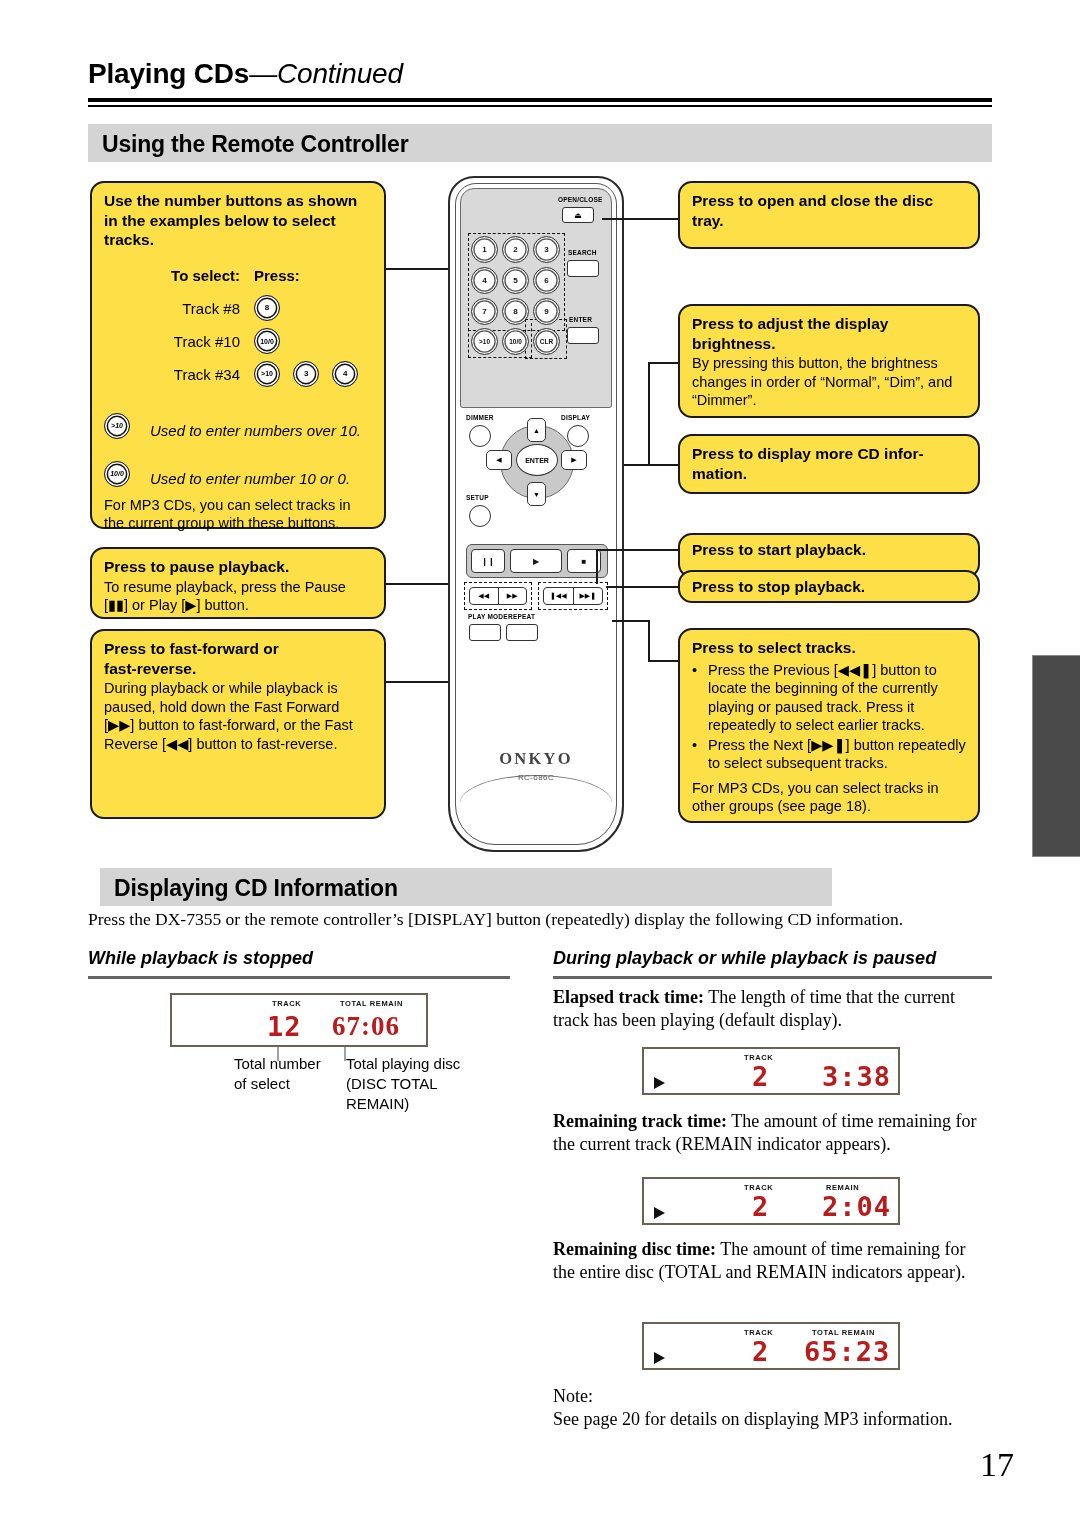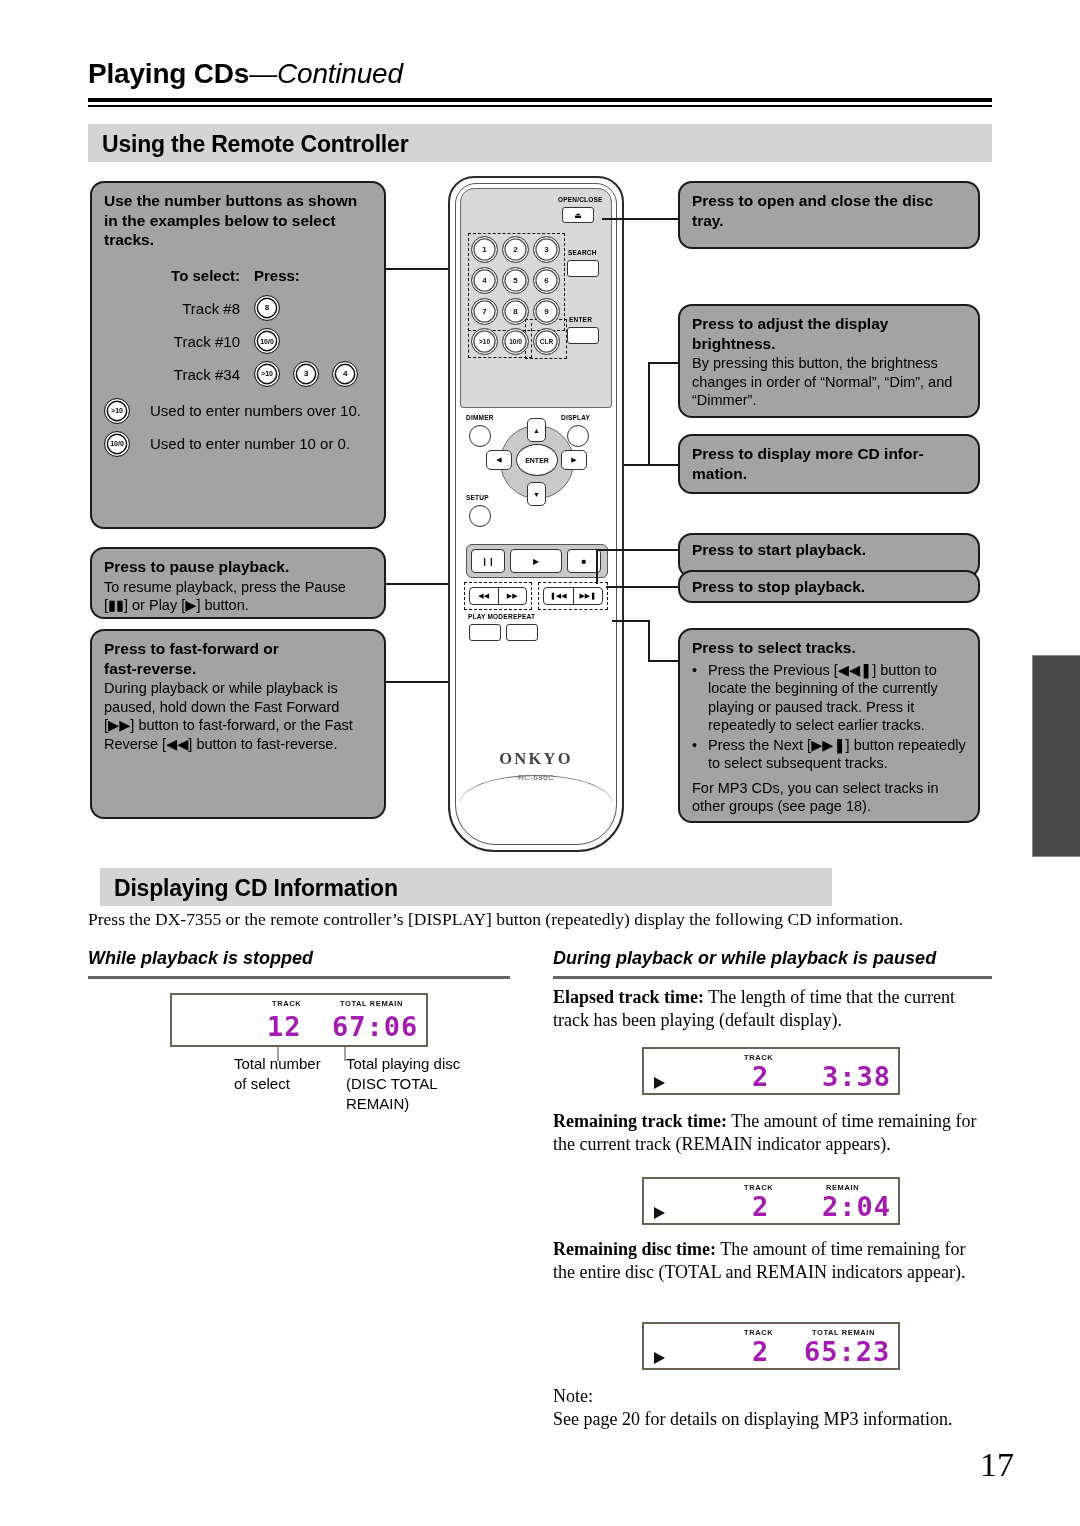--- a/index.html
+++ b/index.html
@@ -9,41 +9,41 @@
   
   .hdr-title{position:absolute;left:88px;top:58px;font-size:28px;font-weight:bold;letter-spacing:-.2px;}
   .hdr-title .cont{font-weight:normal;font-style:italic;}
   .hdr-rule1{position:absolute;left:88px;top:98px;width:904px;height:4px;background:#000;}
   .hdr-rule2{position:absolute;left:88px;top:105px;width:904px;height:2px;background:#000;}
 
   .secbar{position:absolute;background:#d4d4d4;height:38px;}
   .secbar span{position:absolute;left:14px;top:7px;font-size:23px;font-weight:bold;letter-spacing:-.2px;}
 
   
-  .callout{position:absolute;border:2px solid #1a1a1a;border-radius:14px;background:#a3a3a3;box-sizing:border-box;padding:8px 12px 10px 12px;}
+  .callout{position:absolute;border:2px solid #1a1a1a;border-radius:14px;background:#fde047;box-sizing:border-box;padding:8px 12px 10px 12px;}
   .co-h{font-size:15.5px;font-weight:bold;line-height:1.26;}
   .co-b{font-size:14.5px;line-height:1.3;margin-top:1px;}
   .co-b.tight{line-height:1.28;}
 
   
   .ln{position:absolute;background:#1a1a1a;}
   .lnh{height:2px;}
   .lnv{width:2px;}
 
   
   .numtbl{margin-top:9px;font-size:15px;}
   .numtbl .r{display:flex;align-items:center;height:33px;}
   .numtbl .c1{width:150px;text-align:right;padding-right:14px;box-sizing:border-box;}
   .numtbl .hdr{font-weight:bold;}
   .btn{display:inline-flex;align-items:center;justify-content:center;
        width:24px;height:24px;border-radius:50%;border:1.6px solid #111;
        box-shadow:0 0 0 1.6px #fff inset, 0 0 0 3.1px #111 inset;
        font-size:8px;font-weight:bold;margin-right:9px;background:#fff;line-height:1;}
   .btn.sm{font-size:7px;}
-  .legend{display:flex;align-items:center;margin-top:7px;font-size:15px;}
+  .legend{display:flex;align-items:flex-end;margin-top:22px;font-size:15px;font-style:italic;}
   .legend .lb{width:46px;flex:0 0 46px;}
   .mp3note{font-size:14.5px;line-height:1.3;margin-top:9px;}
 
   
   .remote{position:absolute;left:448px;top:176px;width:176px;height:676px;}
   .rm-body{position:absolute;inset:0;border:2.5px solid #2a2a2a;border-radius:26px 26px 46px 46px;background:#fff;}
   .rm-inner{position:absolute;left:7px;top:7px;right:7px;bottom:7px;border:1.5px solid #555;border-radius:21px 21px 40px 40px;}
   .rm-top{position:absolute;left:12px;top:12px;right:12px;height:218px;background:#d9d9d9;border:1.2px solid #6a6a6a;border-radius:14px 14px 3px 3px;}
   .rm-arc{position:absolute;left:12px;bottom:14px;right:12px;height:62px;border-top:1.5px solid #6a6a6a;border-radius:50%/28px 28px 0 0;}
   .lbl{position:absolute;font-size:6.5px;font-weight:bold;letter-spacing:.2px;}
@@ -67,21 +67,21 @@
   .intro{position:absolute;left:88px;top:909px;width:900px;font-family:"Liberation Serif",serif;font-size:17.5px;line-height:1.25;}
   .subh{position:absolute;font-style:italic;font-weight:bold;font-size:18px;}
   .subrule{position:absolute;height:3px;background:#666;}
 
   .para{position:absolute;font-family:"Liberation Serif",serif;font-size:18px;line-height:1.27;}
   .para b{font-weight:bold;}
 
   
   .lcd{position:absolute;border:2px solid #6b6157;background:#fff;box-sizing:border-box;}
   .lcd .ind{position:absolute;font-size:7.5px;font-weight:bold;letter-spacing:.6px;color:#111;}
-  .lcd .seg{position:absolute;font-family:"DejaVu Sans Mono",monospace;font-size:27px;font-weight:bold;color:#a21caf;letter-spacing:1px;}
+  .lcd .seg{position:absolute;font-family:"DejaVu Sans Mono",monospace;font-size:27px;font-weight:bold;color:#b91c1c;letter-spacing:1px;}
   .lcd .playi{position:absolute;width:0;height:0;border-left:11px solid #111;border-top:6px solid transparent;border-bottom:6px solid transparent;}
 
   .cap{position:absolute;font-size:15px;line-height:1.32;}
   .tick{position:absolute;width:2px;background:#9aa6a0;}
 
   .edgetab{position:absolute;background:#4a4a4a;border:1px solid #8a8a8a;}
   .pageno{position:absolute;font-family:"Liberation Serif",serif;font-size:34px;}
 </style>
 </head>
 <body>
@@ -124,20 +124,21 @@
 
     <div class="legend">
       <div class="lb"><span class="btn sm">&gt;10</span></div>
       <div>Used to enter numbers over 10.</div>
     </div>
     <div class="legend">
       <div class="lb"><span class="btn sm">10/0</span></div>
       <div>Used to enter number 10 or 0.</div>
     </div>
 
+    <div class="mp3note">For MP3 CDs, you can select tracks in the current group with these buttons.</div>
   </div>
 
   <div class="ln lnh" style="left:386px;top:268px;width:76px;"></div>
 
   <div class="callout" style="left:90px;top:547px;width:296px;height:72px;">
     <div class="co-h">Press to pause playback.</div>
     <div class="co-b">To resume playback, press the Pause</div>
     <div class="co-b" style="margin-top:0">[▮▮] or Play [▶] button.</div>
   </div>
   <div class="ln lnh" style="left:386px;top:583px;width:90px;"></div>
@@ -276,21 +277,21 @@
 
   <div class="intro">Press the DX-7355 or the remote controller’s [DISPLAY] button (repeatedly) display the following CD information.</div>
 
   <div class="subh" style="left:88px;top:948px;">While playback is stopped</div>
   <div class="subrule" style="left:88px;top:976px;width:422px;"></div>
 
   <div class="lcd" style="left:170px;top:993px;width:258px;height:54px;">
     <div class="ind" style="left:100px;top:4px;">TRACK</div>
     <div class="ind" style="left:168px;top:4px;">TOTAL REMAIN</div>
     <div class="seg" style="left:95px;top:16px;">12</div>
-    <div class="seg" style="left:160px;top:16px;">67:06</div>
+    <div class="seg" style="left:160px;top:16px;font-family:Liberation Serif, serif;">67:06</div>
   </div>
   <div class="tick" style="left:277px;top:1047px;height:14px;"></div>
   <div class="tick" style="left:344px;top:1047px;height:14px;"></div>
 
   <div class="cap" style="left:234px;top:1054px;width:104px;">
     <div>Total number</div>
     <div>of select</div>
   </div>
   <div class="cap" style="left:346px;top:1054px;width:150px;">
     <div>Total playing disc</div>

